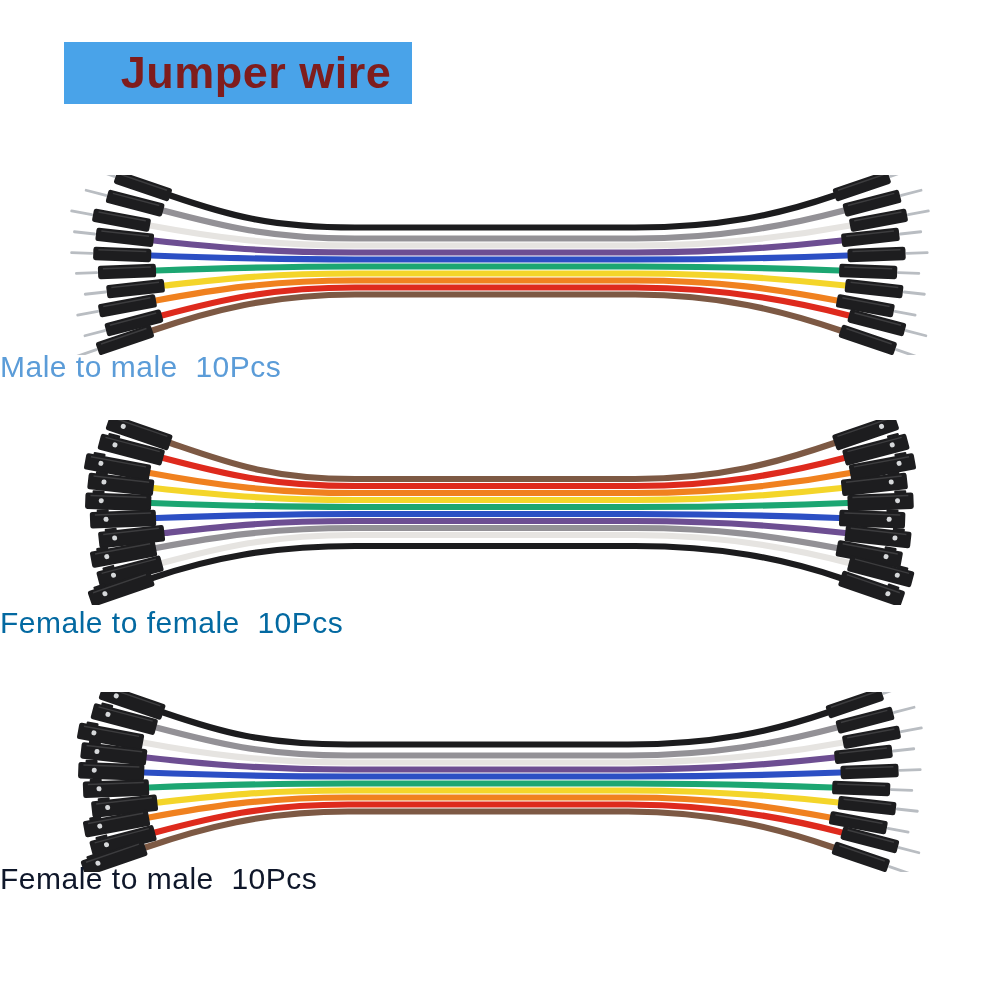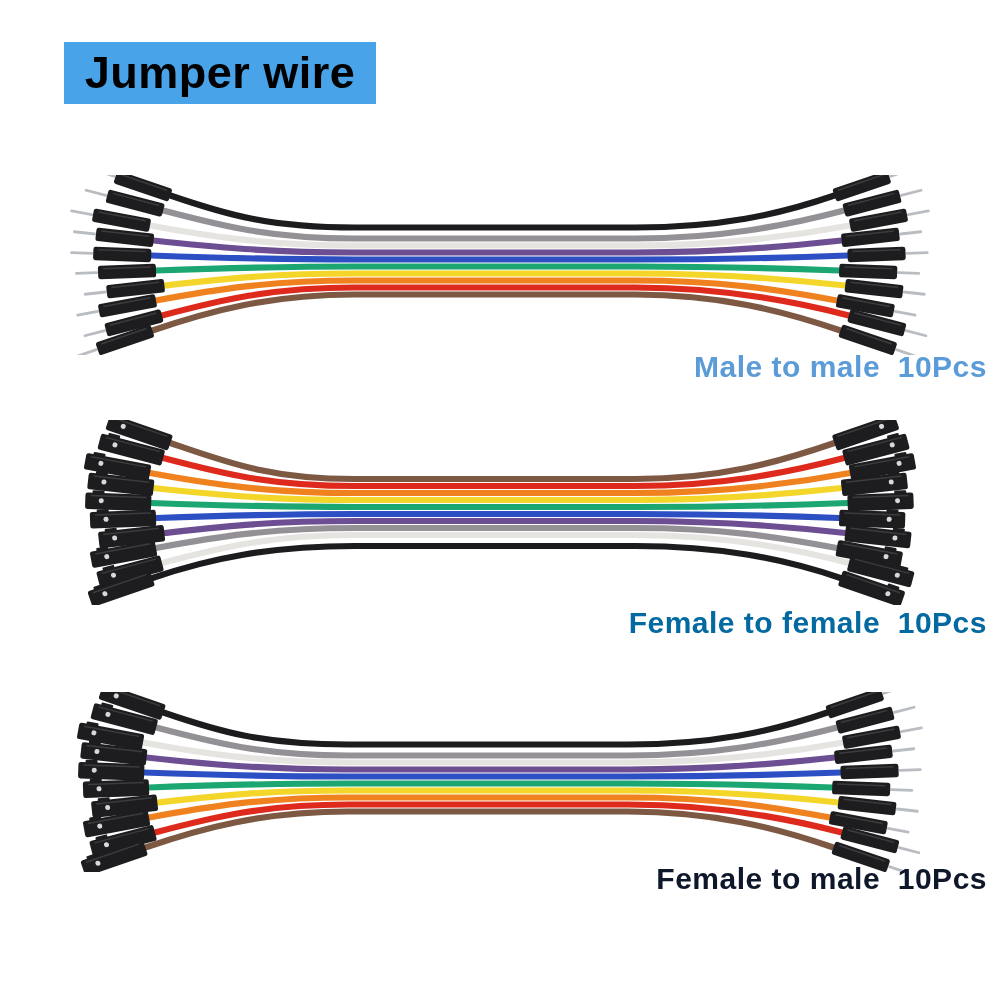--- a/index.html
+++ b/index.html
@@ -8,28 +8,28 @@
     background:#ffffff;
     font-family:"Liberation Sans",sans-serif;
   }
   .banner{
     position:absolute;left:64px;top:42px;width:312px;height:62px;
     display:flex;align-items:center;justify-content:center;
     font-weight:bold;font-size:45px;letter-spacing:0.5px;
   }
   .bundle-svg{position:absolute;display:block;}
   .caption{
-    position:absolute;left:12px;width:975px;text-align:right;
-    font-weight:bold;font-size:30px;letter-spacing:0.5px;
+    position:absolute;left:0;width:975px;text-align:left;
+    font-weight:normal;font-size:30px;letter-spacing:0.5px;
   }
 </style>
 </head>
 <body style="background: rgb(255, 255, 255);">
 
-<div class="banner" style="background: rgb(73, 163, 233); color: #000000;">
+<div class="banner" style="background: rgb(73, 163, 233); color: #7f1d1d; padding-left: 36px;">
   <span>Jumper wire</span>
 </div>
 
 <svg class="bundle-svg" style="left:55px;top:175px" width="890" height="180" viewBox="0 0 890 180">
     <g>
       <path d="M 115.4 20.5 C 172.1651215296527 39.935045091888966, 215 52.5, 300 52.5 L 580 52.5 C 665 52.5, 722.6348784703473 39.935045091888966, 779.4 20.5" fill="none" stroke="#1c1c1e" stroke-width="6.2" stroke-linecap="round"></path>
       <path d="M 108.2 35.5 C 166.2360651665526 50.72547667508834, 215 63.5, 300 63.5 L 580 63.5 C 665 63.5, 730.9639348334474 50.72547667508834, 789 35.5" fill="none" stroke="#939196" stroke-width="6.2" stroke-linecap="round"></path>
       <path d="M 95 50.5 C 153.9952944538373 61.43413152952885, 215 70.5, 300 70.5 L 580 70.5 C 665 70.5, 736.0047055461628 61.43413152952885, 795 50.5" fill="none" stroke="#e6e4e1" stroke-width="6.2" stroke-linecap="round"></path>
       <path d="M 98.6 65.5 C 158.23765732731079 72.08405866546272, 215 77.5, 300 77.5 L 580 77.5 C 665 77.5, 726.9623426726893 72.08405866546272, 786.6 65.5" fill="none" stroke="#6d4e92" stroke-width="6.2" stroke-linecap="round"></path>
       <path d="M 96.2 80.5 C 156.15970362671936 82.69862252239338, 215 84.5, 300 84.5 L 580 84.5 C 665 84.5, 732.6402963732806 82.69862252239338, 792.6 80.5" fill="none" stroke="#2c4fc4" stroke-width="6.2" stroke-linecap="round"></path>

